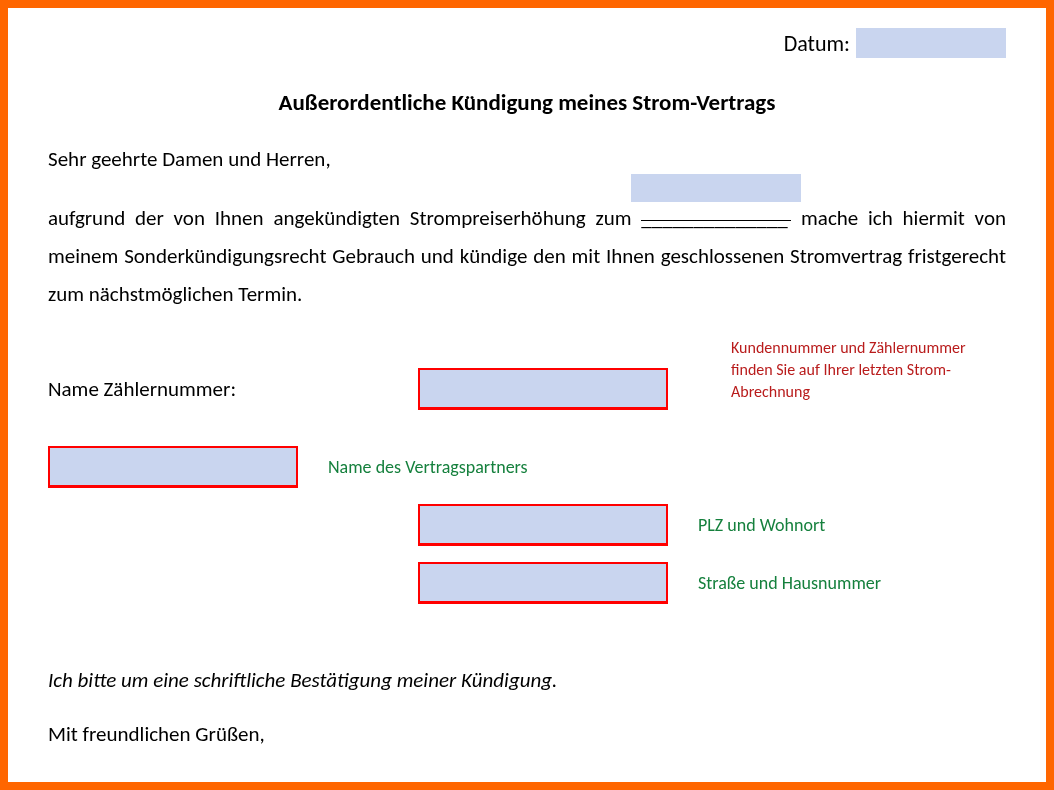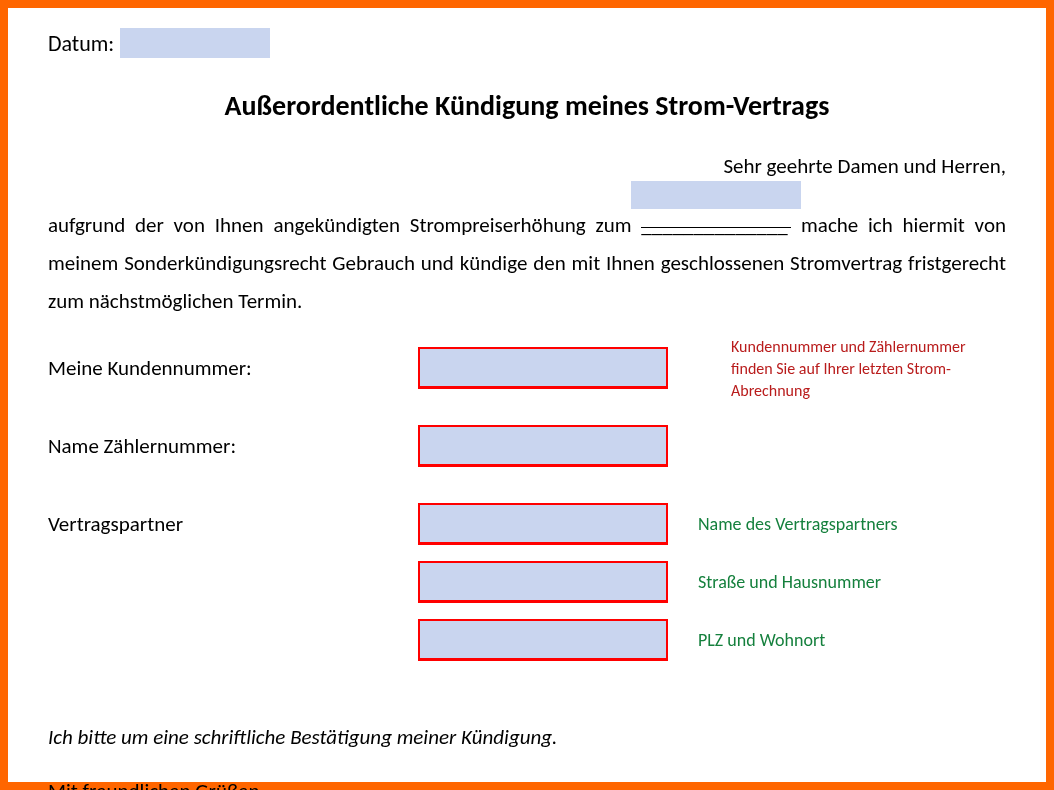--- a/index.html
+++ b/index.html
@@ -16,47 +16,47 @@
       border: 8px solid #ff6600;
       padding: 20px 40px;
       position: relative;
       background: #fff;
     }
     .date-row {
       text-align: right;
       font-size: 22px;
       margin-bottom: 30px;
       display: flex;
+      justify-content: flex-end;
       align-items: center;
       gap: 6px;
     }
     .date-label { color: #000; }
     .date-field {
       display: inline-block;
       width: 150px;
       height: 30px;
       background: #c9d5ef;
       vertical-align: middle;
     }
     .title {
       text-align: center;
       font-weight: bold;
-      font-size: 28px;
+      font-size: 23px;
       margin-bottom: 30px;
     }
     .salutation {
       font-size: 21px;
       margin-bottom: 28px;
-      text-align: right;
     }
     .body-text {
       font-size: 21px;
       line-height: 1.8;
       text-align: justify;
-      margin-bottom: 24px;
+      margin-bottom: 32px;
       position: relative;
     }
     .inline-field-wrap {
       display: inline-block;
       position: relative;
       vertical-align: baseline;
     }
     .inline-field {
       display: inline-block;
       width: 170px;
@@ -137,50 +137,45 @@
   <div class="salutation">Sehr geehrte Damen und Herren,</div>
 
   <div class="body-text">
     <span>aufgrund der von Ihnen angekündigten Strompreiserhöhung zum </span><span class="inline-field-wrap"><span class="inline-field"></span><span class="underline">______________</span></span><span> mache ich hiermit von meinem Sonderkündigungsrecht Gebrauch und kündige den mit Ihnen geschlossenen Stromvertrag fristgerecht zum nächstmöglichen Termin.</span>
   </div>
 
   <div class="form-section">
 
     <div class="note-block">Kundennummer und Zählernummer finden Sie auf Ihrer letzten Strom-Abrechnung</div>
 
-    <div class="form-row">
-      <div class="form-label">Meine Kundennummer:</div>
-      <div class="form-field"></div>
-    </div>
 
     <div class="spacer-row"></div>
 
     <div class="form-row">
       <div class="form-label">Name Zählernummer:</div>
       <div class="form-field"></div>
     </div>
 
     <div class="spacer-row"></div>
 
     <div class="form-row">
-      <div class="form-label">Vertragspartner</div>
       <div class="form-field"></div>
       <div class="form-note">Name des Vertragspartners</div>
     </div>
 
     <div class="form-row">
       <div class="form-label"></div>
       <div class="form-field"></div>
-      <div class="form-note">Straße und Hausnummer</div>
+      <div class="form-note">PLZ und Wohnort</div>
     </div>
 
     <div class="form-row">
       <div class="form-label"></div>
       <div class="form-field"></div>
-      <div class="form-note">PLZ und Wohnort</div>
+      <div class="form-note">Straße und Hausnummer</div>
     </div>
 
   </div>
 
   <div class="closing-1">Ich bitte um eine schriftliche Bestätigung meiner Kündigung.</div>
   <div class="closing-2">Mit freundlichen Grüßen,</div>
 
 </div>
 
 </body></html>

